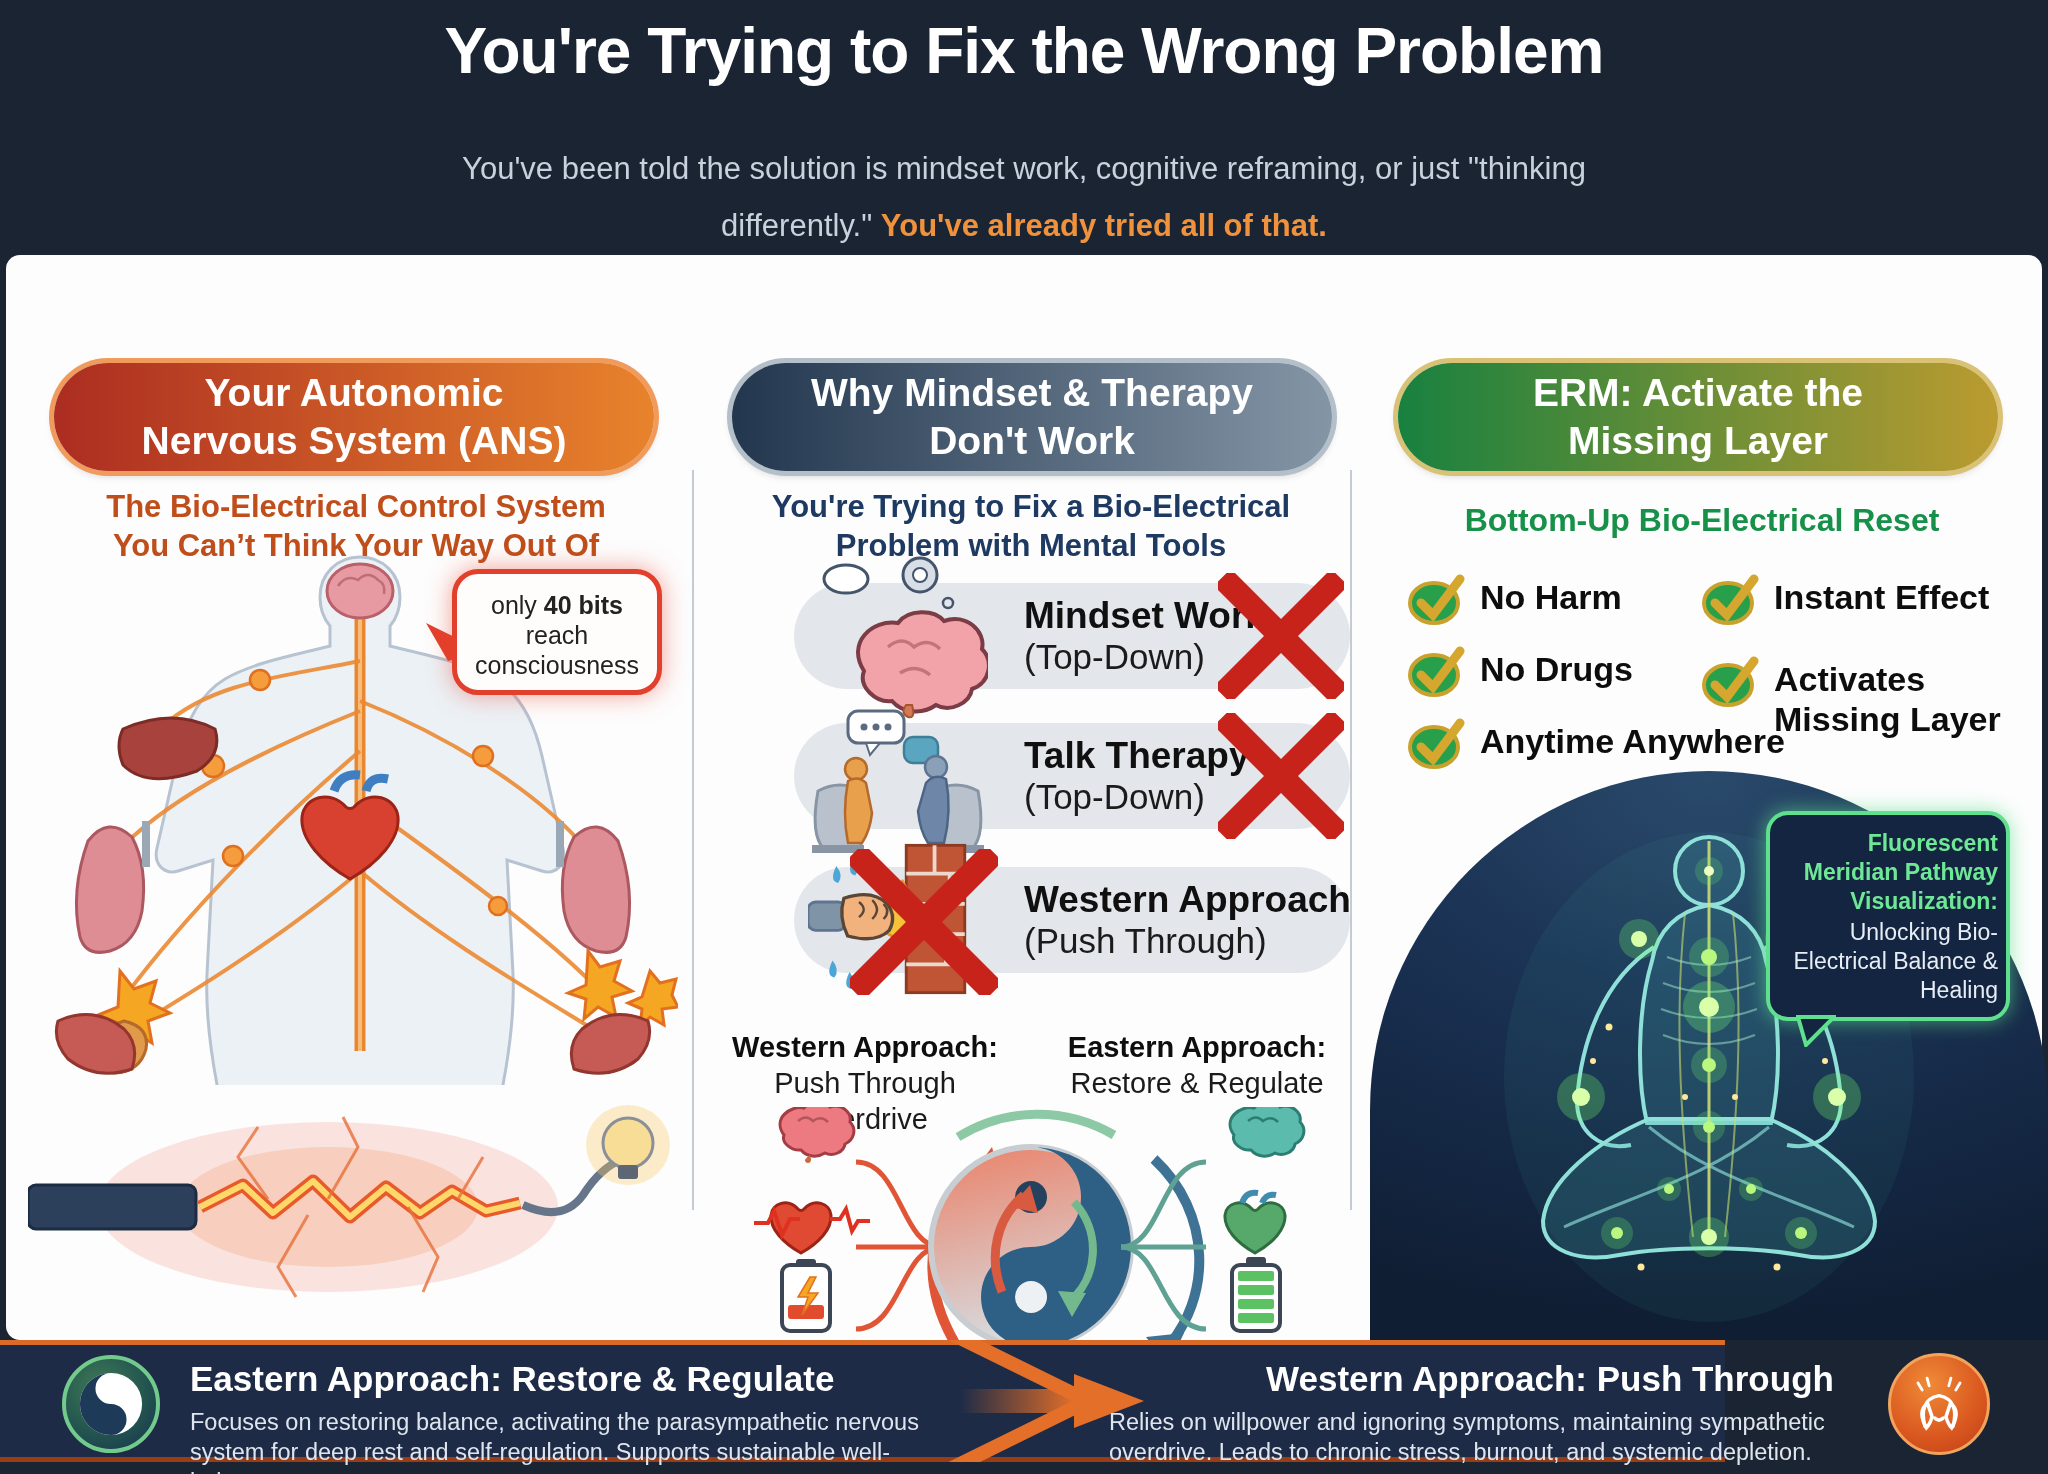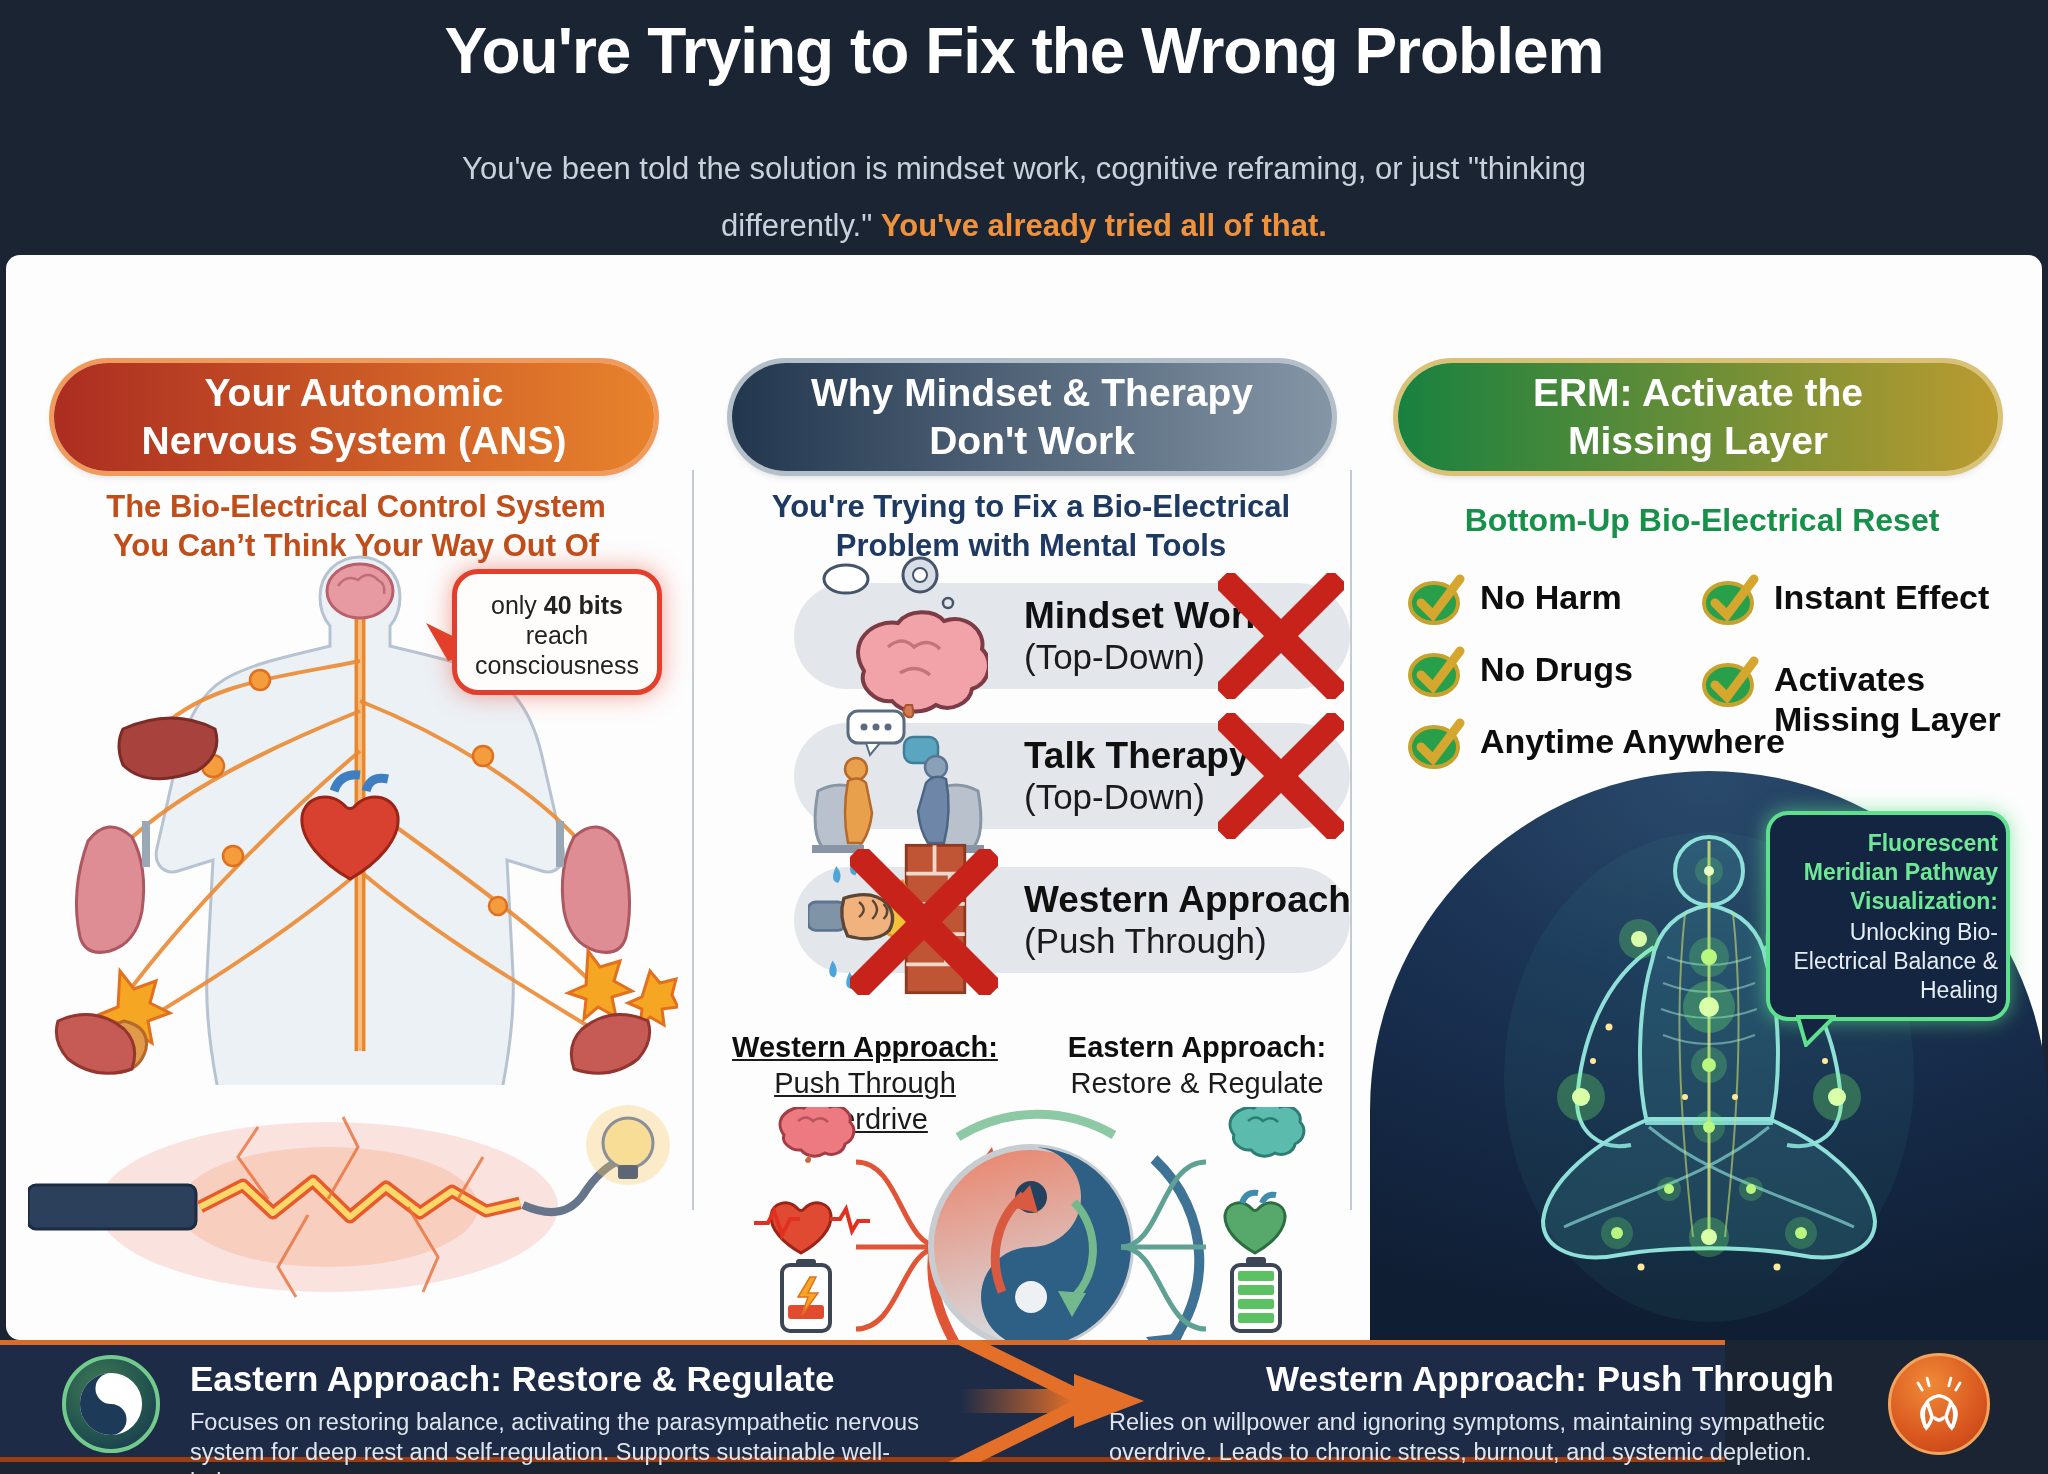--- a/index.html
+++ b/index.html
@@ -52,21 +52,21 @@
   .mrow{position:absolute;left:88px;width:556px;height:106px;background:#e3e7eb;border-radius:58px;}
   .mrow1{top:328px;} .mrow2{top:468px;} .mrow3{top:612px;}
   .mrow-text{position:absolute;left:230px;top:50%;transform:translateY(-50%);white-space:nowrap;}
   .mrow-title{font-size:37px;font-weight:bold;color:#101010;line-height:42px;}
   .mrow-sub{font-size:35px;color:#1b1b1b;line-height:40px;}
   .mrow-icon{position:absolute;left:14px;top:-32px;width:180px;height:168px;}
   .x-right{position:absolute;right:6px;top:-10px;width:126px;height:126px;}
   .x-overlay{position:absolute;left:56px;top:-18px;width:148px;height:146px;}
   .cmp-label{position:absolute;top:774px;width:310px;text-align:center;font-size:29px;line-height:36px;color:#1b1b1b;}
   .cmp-label b{color:#0e0e0e;}
-  .cmp-west{left:4px;text-decoration:underline;} .cmp-east{right:4px;}
+  .cmp-west{left:4px;} .cmp-east{right:4px;}
   .cmp-art{position:absolute;top:852px;left:0;width:650px;height:233px;}
 
   
   .check-item{position:absolute;display:flex;align-items:flex-start;gap:14px;
     font-size:34px;font-weight:bold;color:#0d0d0d;line-height:40px;}
   .check-item svg{flex:0 0 auto;margin-top:-4px;}
   .ci1{left:36px;top:322px;} .ci2{left:330px;top:322px;}
   .ci3{left:36px;top:394px;} .ci4{left:330px;top:404px;width:320px;}
   .ci5{left:36px;top:466px;}
   .dome{position:absolute;left:-2px;top:516px;width:678px;height:569px;

